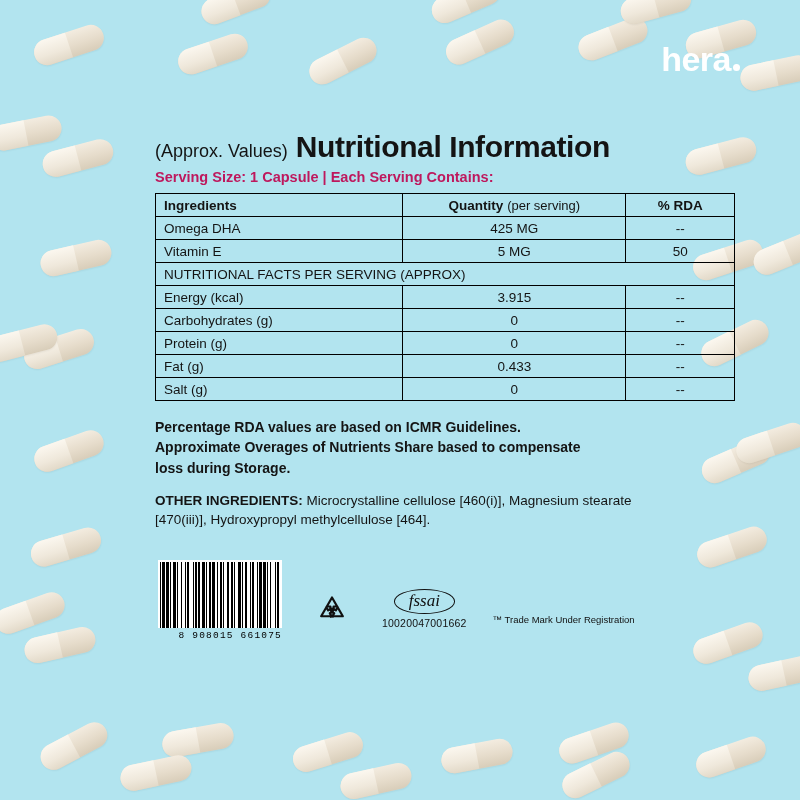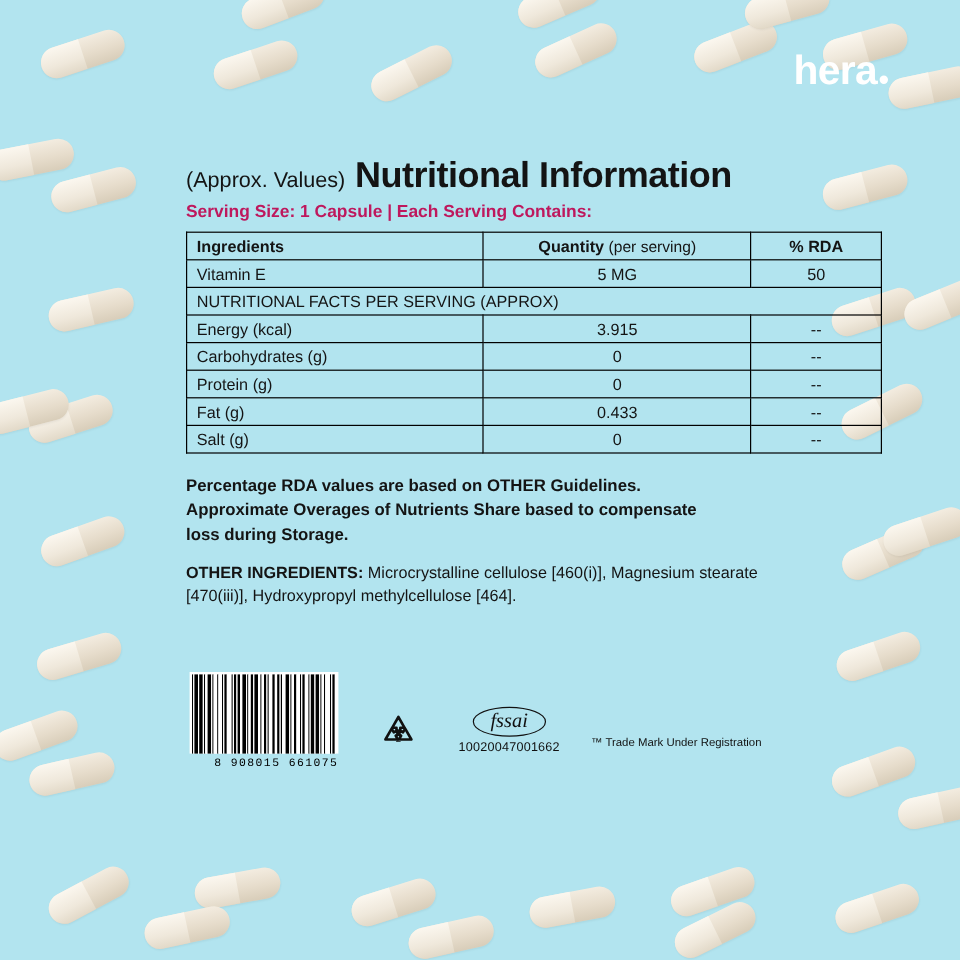--- a/index.html
+++ b/index.html
@@ -268,20 +268,25 @@
   <table class="nutri">
     <thead>
       <tr>
         <th class="col-ing">Ingredients</th>
         <th class="col-qty"><span>Quantity</span> <span class="hdr-qty-small">(per serving)</span></th>
         <th class="col-rda">% RDA</th>
       </tr>
     </thead>
     <tbody>
       <tr>
+        <td class="col-ing">Omega DHA</td>
+        <td class="col-qty">425 MG</td>
+        <td class="col-rda">--</td>
+      </tr>
+      <tr>
         <td class="col-ing">Vitamin E</td>
         <td class="col-qty">5 MG</td>
         <td class="col-rda">50</td>
       </tr>
       <tr class="section-row">
         <td colspan="3">NUTRITIONAL FACTS PER SERVING (APPROX)</td>
       </tr>
       <tr>
         <td class="col-ing">Energy (kcal)</td>
         <td class="col-qty">3.915</td>
@@ -304,21 +309,21 @@
       </tr>
       <tr>
         <td class="col-ing">Salt (g)</td>
         <td class="col-qty">0</td>
         <td class="col-rda">--</td>
       </tr>
     </tbody>
   </table>
 
   <div id="rda-note">
-    <div>Percentage RDA values are based on OTHER Guidelines.</div>
+    <div>Percentage RDA values are based on ICMR Guidelines.</div>
     <div>Approximate Overages of Nutrients Share based to compensate</div>
     <div>loss during Storage.</div>
   </div>
 
   <div id="other-ingredients">
     <span class="oi-label">OTHER INGREDIENTS:</span><span> Microcrystalline cellulose [460(i)], Magnesium stearate [470(iii)], Hydroxypropyl methylcellulose [464].</span>
   </div>
 </div>
 
 <div id="footer">

